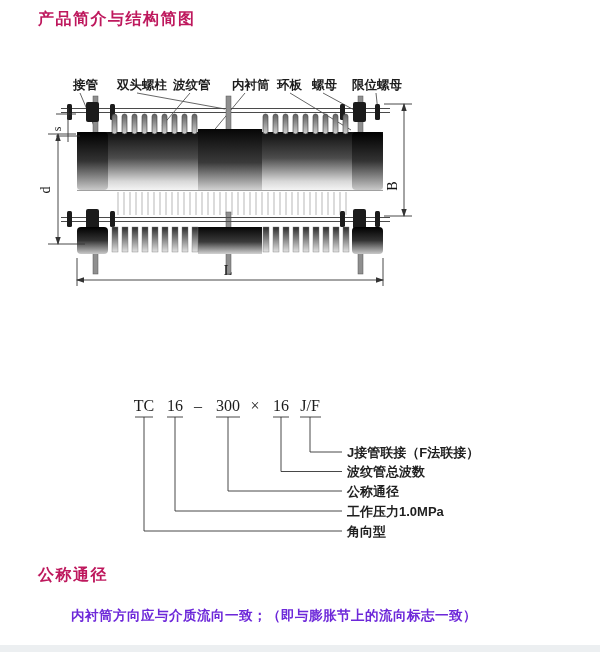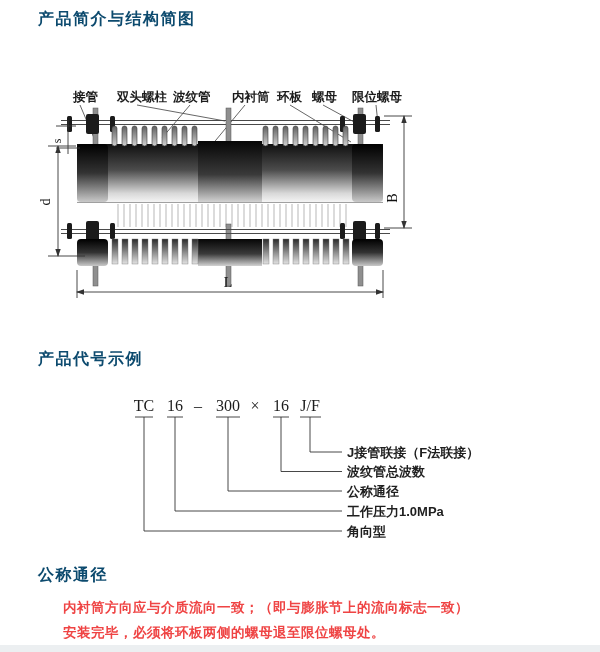--- a/index.html
+++ b/index.html
@@ -4,30 +4,30 @@
 <style>
   html,body{margin:0;padding:0;}
   body{
     width:600px;height:652px;background:#ffffff;
     font-family:"Liberation Sans", sans-serif;
     position:relative;overflow:hidden;
   }
   .page{position:absolute;inset:0;background:#ffffff;}
   .sec-title{
     position:absolute;left:38px;margin:0;
-    font-size:16px;font-weight:bold;color:#0c4a6e;letter-spacing:1.5px;
+    font-size:16px;font-weight:bold;color:#be185d;letter-spacing:1.5px;
   }
   #title-intro{top:9px;}
   #title-code{top:349px;}
   #title-install{top:565px;}
-  .diagram{position:absolute;left:40px;top:82px;width:420px;height:250px;}
+  .diagram{position:absolute;left:40px;top:70px;width:420px;height:250px;}
   .code-figure{position:absolute;left:100px;top:394px;width:400px;height:155px;}
   .install-line{
-    position:absolute;left:55px;margin:8px;
-    font-size:13.5px;font-weight:600;color:#ef4444;letter-spacing:0.5px;
+    position:absolute;left:55px;margin:16px;
+    font-size:13.5px;font-weight:600;color:#6d28d9;letter-spacing:0.5px;
   }
   #install-1{top:591px;}
   #install-2{top:616px;}
   .bottom-strip{
     position:absolute;left:0;bottom:0;width:600px;height:7px;background:#eceff1;
   }
   svg text.cjk{font-family:"Liberation Sans", sans-serif;font-weight:bold;}
   svg text.ser{font-family:"Liberation Serif", serif;}
 </style>
 </head>
@@ -214,21 +214,20 @@
 
       <g stroke="#333" stroke-width="0.9">
         <line x1="37" y1="188" x2="37" y2="216"></line>
         <line x1="343" y1="188" x2="343" y2="216"></line>
         <line x1="37" y1="210" x2="343" y2="210" marker-start="url(#arrS)" marker-end="url(#arr)"></line>
         <text class="ser" x="188" y="205" font-size="14" stroke="none" fill="#111" text-anchor="middle">L</text>
       </g>
     </svg>
   </div>
 
-  <h2 class="sec-title" id="title-code">产品代号示例</h2>
 
   <div class="code-figure">
     <svg width="400" height="155" viewBox="0 0 400 155">
 
       <g fill="#1c1c1c" font-size="16" text-anchor="middle">
         <text class="ser" x="44" y="17">TC</text>
         <text class="ser" x="75" y="17">16</text>
         <text class="ser" x="98" y="17">–</text>
         <text class="ser" x="128" y="17">300</text>
         <text class="ser" x="155" y="17">×</text>
@@ -258,16 +257,15 @@
         <text class="cjk" x="247" y="101.5">公称通径</text>
         <text class="cjk" x="247" y="121.5">工作压力1.0MPa</text>
         <text class="cjk" x="247" y="141.5">角向型</text>
       </g>
     </svg>
   </div>
 
   <h2 class="sec-title" id="title-install">公称通径</h2>
 
   <p class="install-line" id="install-1">内衬筒方向应与介质流向一致；（即与膨胀节上的流向标志一致）</p>
-  <p class="install-line" id="install-2">安装完毕，必须将环板两侧的螺母退至限位螺母处。</p>
 
   <div class="bottom-strip"></div>
 </div>
 
 </body></html>

